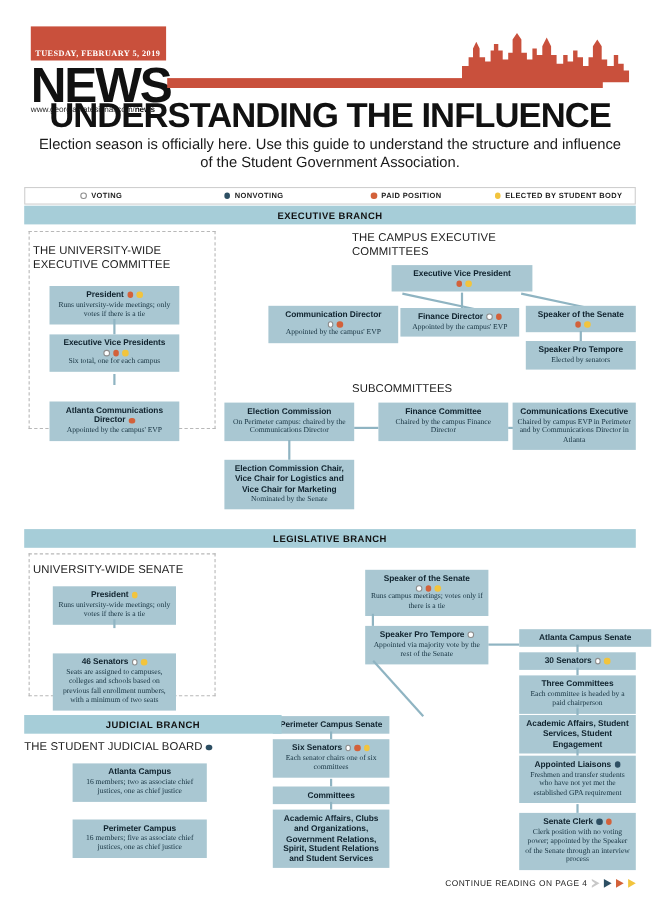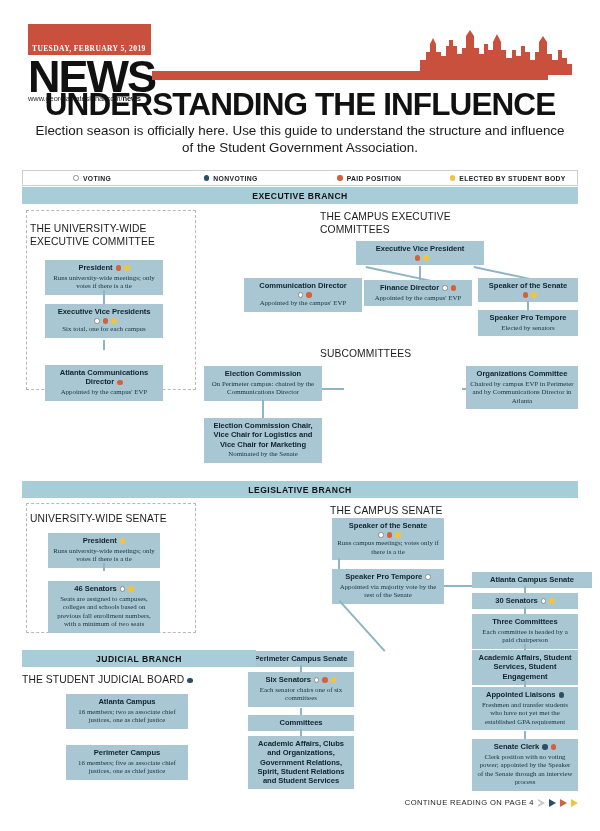--- a/index.html
+++ b/index.html
@@ -290,49 +290,52 @@
     <div class="nd">On Perimeter campus: chaired by the Communications Director</div>
   </div>
   <div class="conn h" style="left:322px; top:388px; width:22px;"></div>
   <div class="conn v" style="left:262px; top:400px; height:18px;"></div>
 
   <div class="node" style="left:204px; top:418px; width:118px;">
     <div class="nt">Election Commission Chair, Vice Chair for Logistics and Vice Chair for Marketing</div>
     <div class="nd">Nominated by the Senate</div>
   </div>
 
+  <div class="node" style="left:344px; top:366px; width:118px;">
+    <div class="nt">Finance Committee</div>
+    <div class="nd">Chaired by the campus Finance Director</div>
+  </div>
   <div class="conn h" style="left:462px; top:388px; width:8px;"></div>
 
   <div class="node" style="left:466px; top:366px; width:112px;">
-    <div class="nt">Organizations Committee</div>
+    <div class="nt">Communications Executive</div>
     <div class="nd">Chaired by campus EVP in Perimeter and by Communications Director in Atlanta</div>
   </div>
 
   <div class="branch-bar" id="bar-leg">LEGISLATIVE BRANCH</div>
 
   <div class="dashed-box" id="dash-sen"></div>
   <div class="sec-title" style="left:30px; top:512px; width:162px;">UNIVERSITY-WIDE SENATE</div>
 
   <div class="node" style="left:48px; top:533px; width:112px;">
     <div class="nt"><span>President</span><span class="dots">
           <i class="dot elected"></i>
         </span></div>
     <div class="nd">Runs university-wide meetings; only votes if there is a tie</div>
   </div>
   <div class="conn v" style="left:103px; top:563px; height:8px;"></div>
 
-  <div class="node" style="left:48px; top:581px; width:112px;">
+  <div class="node" style="left:48px; top:594px; width:112px;">
     <div class="nt"><span>46 Senators</span><span class="dots">
           <i class="dot voting"></i>
           <i class="dot elected"></i>
         </span></div>
     <div class="nd">Seats are assigned to campuses, colleges and schools based on previous fall enrollment numbers, with a minimum of two seats</div>
   </div>
 
-  <div class="sec-title" style="left:330px; top:504px; width:160px; text-align:left;">THE CAMPUS SENATE</div>
 
   <div class="node" style="left:332px; top:518px; width:112px;">
     <div class="nt">Speaker of the Senate</div>
     <div class="dots below">
         <i class="dot voting"></i>
         <i class="dot paid"></i>
         <i class="dot elected"></i>
       </div>
     <div class="nd">Runs campus meetings; votes only if there is a tie</div>
   </div>

